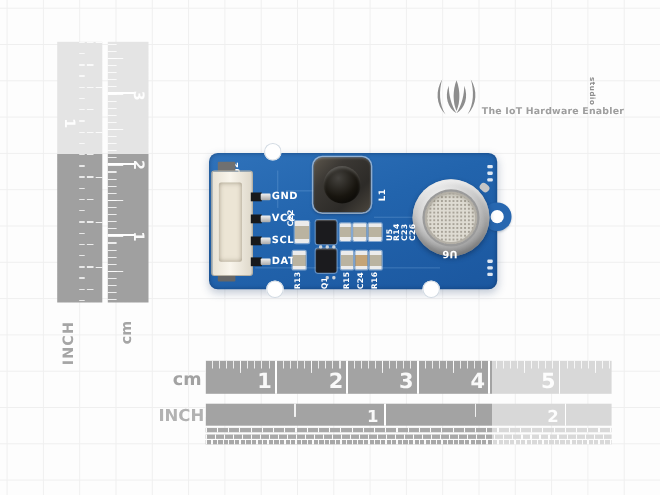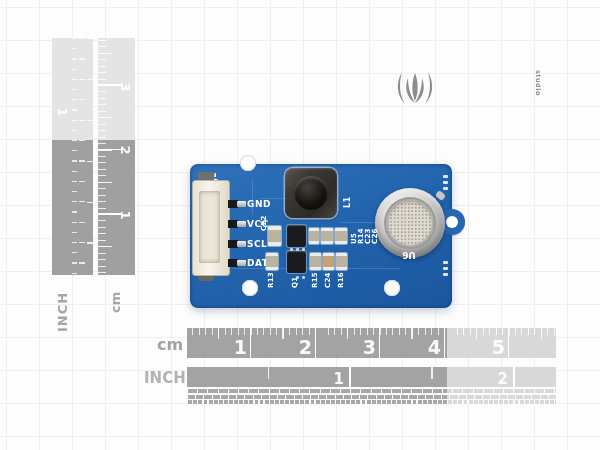--- a/index.html
+++ b/index.html
@@ -35,21 +35,21 @@
   #h-cm{left:187px;top:328px;width:369px;height:30px;
         background:linear-gradient(90deg,#a3a3a3 0 70.5%,#d8d8d8 70.5% 100%);}
   #h-inch{left:187px;top:367px;width:369px;height:20px;
         background:linear-gradient(90deg,#a3a3a3 0 70.5%,#d8d8d8 70.5% 100%);}
   .subrow{left:187px;width:369px;height:4px;}
   .hnum{position:absolute;width:24px;text-align:right;font-weight:bold;color:rgba(255,255,255,.93);}
   .hnum.cm{font-size:19px;top:8px;}
   .hnum.in{font-size:15px;top:3px;}
 
   
-  #board{left:190px;top:164px;width:262px;height:144px;border-radius:8px;
+  #board{left:190px;top:139px;width:262px;height:124px;border-radius:8px;
          background:linear-gradient(160deg,#2f72ba 0%,#2264ad 45%,#1b579f 100%);
          box-shadow:0 3px 8px rgba(40,70,110,.28), inset 0 0 4px rgba(0,25,60,.45);}
   .trace{position:absolute;background:rgba(150,195,240,.26);}
   .hole{position:absolute;width:16px;height:16px;border-radius:50%;background:#fff;
         box-shadow:inset 0 0 0 1px #d3dbe3;}
   .pad{position:absolute;width:5px;height:2.5px;background:rgba(255,255,255,.85);border-radius:1px;}
   .vlabel{position:absolute;transform:rotate(-90deg);transform-origin:left top;
           font-weight:bold;font-size:7px;color:#fff;letter-spacing:.3px;white-space:nowrap;}
   .cap{position:absolute;border-radius:1px;
        background:linear-gradient(180deg,#ececec 0 20%,#bab3a0 20% 80%,#ececec 80% 100%);
@@ -69,20 +69,21 @@
     <svg width="40" height="44" viewBox="0 0 40 44">
       <g fill="#8d8d8d">
         <path d="M7,6 C1,16 1,29 10,38 C4,29 4,16 7,6 Z"></path>
         <path d="M33,6 C39,16 39,29 30,38 C36,29 36,16 33,6 Z"></path>
         <path d="M13,12 C9,22 12,32 20,37 C15,29 13,20 13,12 Z"></path>
         <path d="M27,12 C31,22 28,32 20,37 C25,29 27,20 27,12 Z"></path>
         <path d="M20,7 C16.5,16 16.5,27 20,35 C23.5,27 23.5,16 20,7 Z"></path>
       </g>
     </svg>
     <div class="studio">studio</div>
+    <div class="tag">The IoT Hardware Enabler</div>
   </div>
 
   <div id="v-inch" class="abs vstrip">
     <div class="t" style="left:20px;width:5px;background:repeating-linear-gradient(180deg,rgba(255,255,255,.75) 0 1.2px,transparent 1.2px 10.2px);"></div>
     <div class="t" style="left:27px;width:6px;background:repeating-linear-gradient(180deg,rgba(255,255,255,.8) 0 1.2px,transparent 1.2px 20.4px);"></div>
     <div class="t" style="left:35px;width:6px;background:repeating-linear-gradient(180deg,rgba(255,255,255,.85) 0 1.4px,transparent 1.4px 40.9px);"></div>
     <span class="vnum" style="left:3px;top:67px;">1</span>
   </div>
 
   <div id="v-cm" class="abs vstrip">

